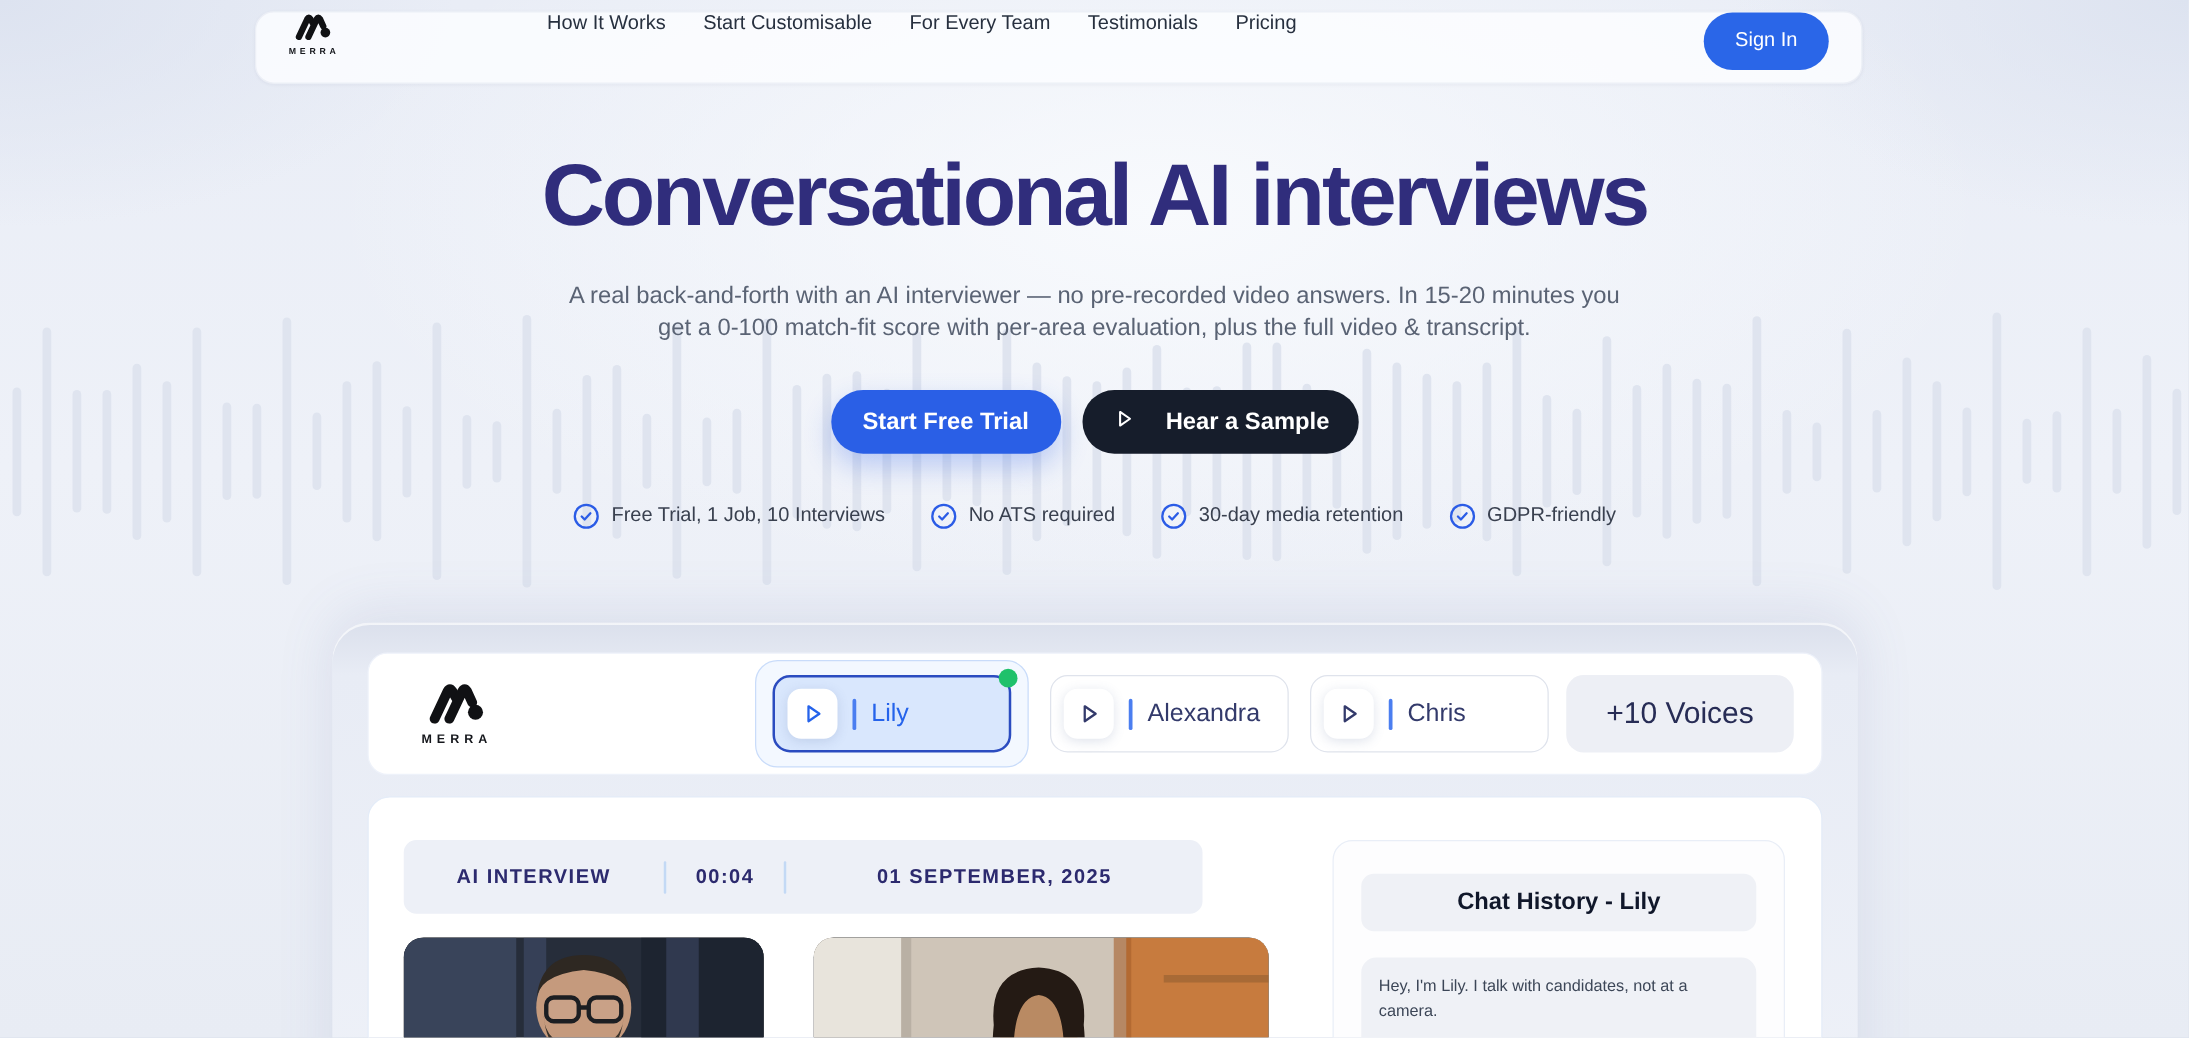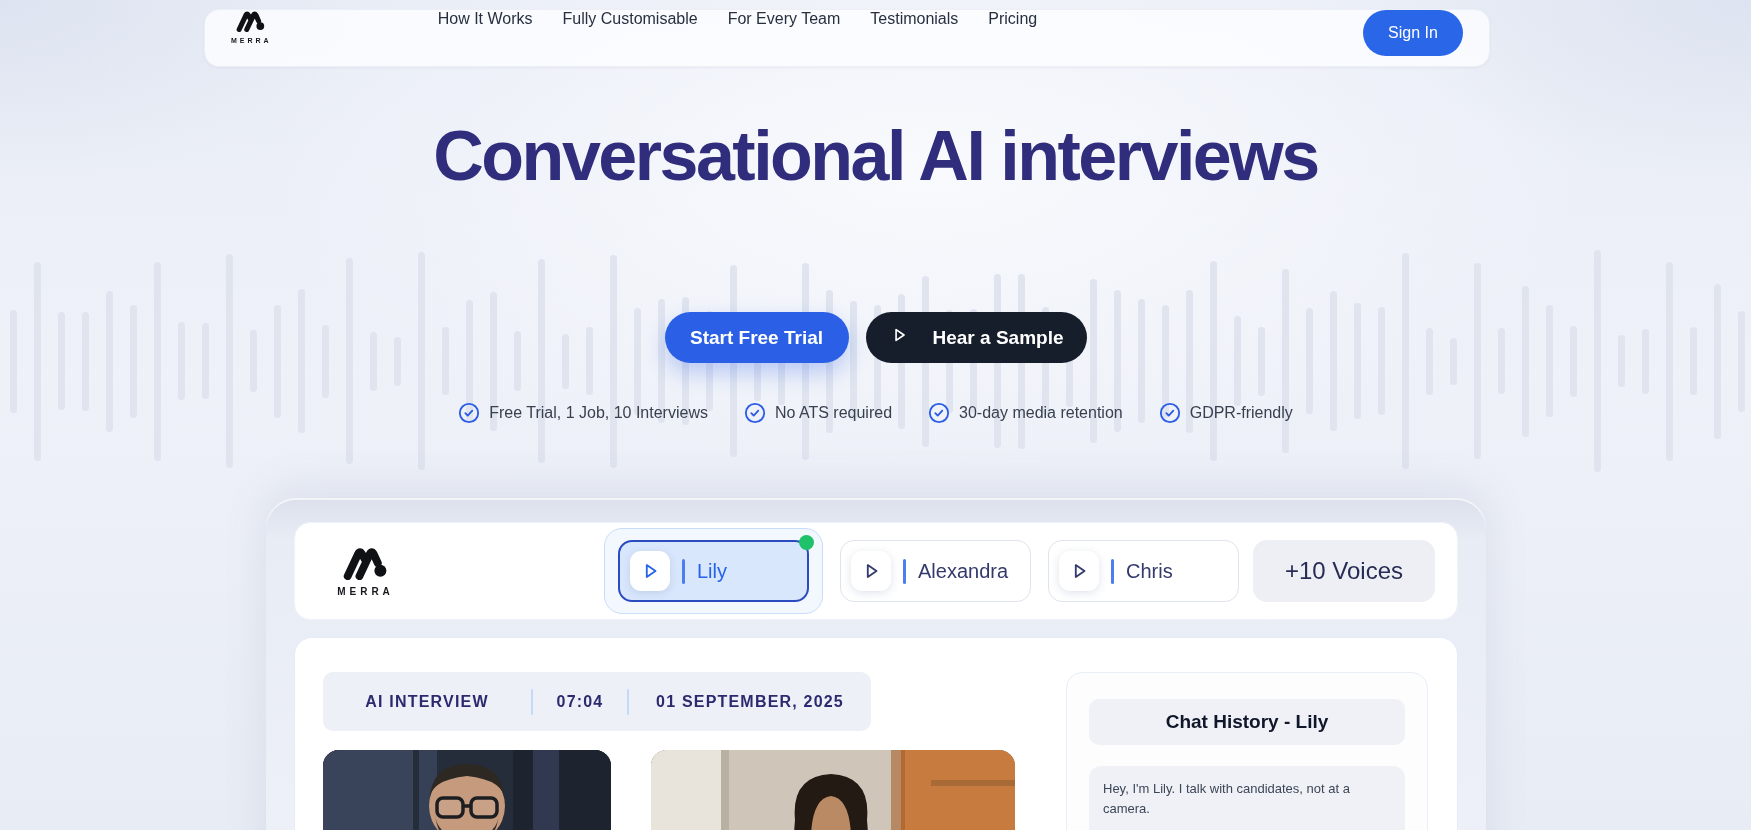--- a/index.html
+++ b/index.html
@@ -70,21 +70,21 @@
     justify-content:center; cursor:pointer; }
   .play-sq svg { width:22px; height:22px; }
   .vbar { width:3px; height:25px; border-radius:2px; background:#4b7ef0; flex:0 0 auto; }
   .voice-name { font-size:20px; font-weight:500; white-space:nowrap; }
   .more-voices { margin-left:auto; width:182px; height:62px; border-radius:14px;
     background:#edeff5; color:#272c55; font-size:24px; display:flex; align-items:center;
     justify-content:center; cursor:pointer; }
   .demo-body { margin-top:17px; height:300px; background:#fff; border:1px solid #e4ecf8;
     border-radius:18px; padding:34px 26px 0 28px; display:flex; }
   .session-col { width:718px; flex:0 0 auto; }
-  .meta-bar { width:548px; height:59px; background:#edf0f7; border-radius:10px;
+  .meta-bar { width:639px; height:59px; background:#edf0f7; border-radius:10px;
     display:flex; align-items:center; }
   .meta-item { font-size:16px; font-weight:700; letter-spacing:1.2px; color:#2c2a6e;
     text-align:center; white-space:nowrap; }
   .meta-label { width:208px; }
   .meta-timer { width:94px; }
   .meta-date  { flex:1; }
   .meta-div { width:2px; height:26px; background:#c3d9f5; border-radius:1px; flex:0 0 auto; }
   .videos { display:flex; gap:40px; margin-top:19px; }
   .video { height:170px; border-radius:16px; overflow:hidden; background:#222; flex:0 0 auto; }
   .video svg { display:block; width:100%; height:100%; }
@@ -184,29 +184,32 @@
         <svg width="30" height="22" viewBox="0 0 34 26" fill="none">
           <path d="M3 23 L11 6 Q12.3 3.6 13.8 6 L16 10" stroke="#101114" stroke-width="6" stroke-linecap="round"></path>
           <path d="M12 23 L20 6 Q21.3 3.6 22.8 6 L26 13" stroke="#101114" stroke-width="6" stroke-linecap="round"></path>
           <circle cx="28" cy="19" r="4.6" fill="#101114"></circle>
         </svg>
       </span>
       <span class="word">MERRA</span>
     </div>
     <div class="nav-links">
       <span class="nav-link">How It Works</span>
-      <span class="nav-link">Fully Customisable</span>
+      <span class="nav-link">Start Customisable</span>
       <span class="nav-link">For Every Team</span>
       <span class="nav-link">Testimonials</span>
       <span class="nav-link">Pricing</span>
     </div>
     <button class="signin">Sign In</button>
   </div>
 
   <h1 class="h1">Conversational AI interviews</h1>
+  <div class="sub">
+    <span>A real back-and-forth with an AI interviewer — no pre-recorded video answers. In 15-20 minutes you get a 0-100 match-fit score with per-area evaluation, plus the full video &amp; transcript.</span>
+  </div>
 
   <div class="ctas">
     <button class="btn btn-primary">Start Free Trial</button>
     <button class="btn btn-dark">
       <span>
         <svg width="20" height="20" viewBox="0 0 24 24" fill="none">
           <path d="M8.5 5.5 L18 12 L8.5 18.5 Z" stroke="#fff" stroke-width="2" stroke-linejoin="round"></path>
         </svg>
       </span>
       <span>Hear a Sample</span>
@@ -292,21 +295,21 @@
       </div>
 
       <div class="more-voices">+10 Voices</div>
     </div>
 
     <div class="demo-body">
       <div class="session-col">
         <div class="meta-bar">
           <span class="meta-item meta-label">AI INTERVIEW</span>
           <span class="meta-div"></span>
-          <span class="meta-item meta-timer">07:04</span>
+          <span class="meta-item meta-timer">00:04</span>
           <span class="meta-div"></span>
           <span class="meta-item meta-date">01 SEPTEMBER, 2025</span>
         </div>
 
         <div class="videos">
           <div class="video v-man">
             <svg viewBox="0 0 288 170" preserveAspectRatio="xMidYMid slice">
               <rect width="288" height="170" fill="#262d3a"></rect>
               <rect width="90" height="170" fill="#39445a"></rect>
               <rect x="96" width="18" height="170" fill="#455374" opacity=".5"></rect>

